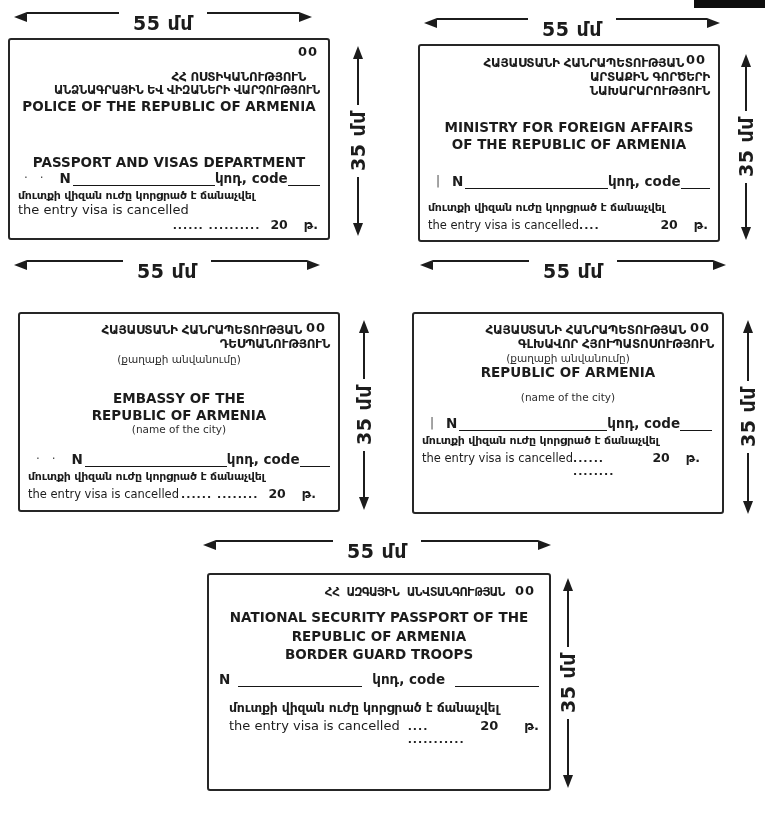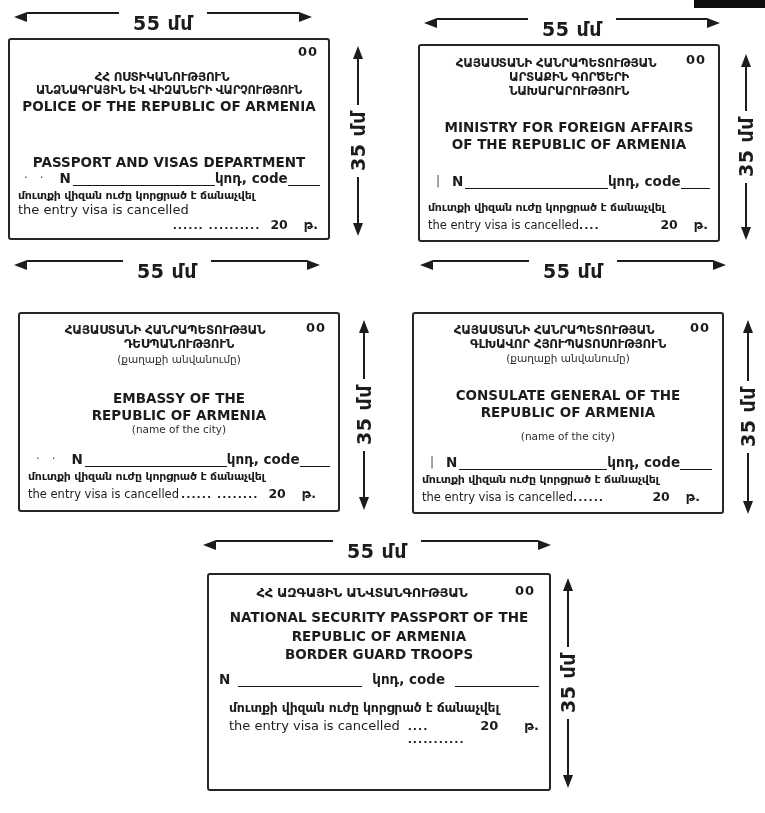--- a/index.html
+++ b/index.html
@@ -25,21 +25,21 @@
         border-bottom:13px solid #1c1c1c;}
   .av-d{width:0;height:0;border-left:5px solid transparent;border-right:5px solid transparent;
         border-top:13px solid #1c1c1c;}
   .vlabel-wrap{height:64px;width:26px;display:flex;align-items:center;justify-content:center;margin:4px 0;}
   .vlabel{transform:rotate(-90deg);font-size:19px;font-weight:bold;white-space:nowrap;letter-spacing:.5px;}
 
   
   .stamp-box{position:absolute;background:#fff;border:2px solid #262626;border-radius:3px;
              box-sizing:border-box;padding:4px 8px 6px;overflow:hidden;}
   .corner{position:absolute;top:4px;right:10px;font-size:13px;font-weight:bold;letter-spacing:1px;}
-  .hy{font-weight:bold;font-size:12px;line-height:1.18;text-align:center;white-space:nowrap;letter-spacing:-.3px;}
+  .hy{font-weight:bold;font-size:12px;line-height:1.18;text-align:right;white-space:nowrap;letter-spacing:-.3px;}
   .hy-sm{font-size:11.5px;}
   .en{font-weight:bold;font-size:13.5px;line-height:1.2;text-align:center;white-space:nowrap;}
   .small-note{font-size:10.5px;font-weight:normal;text-align:center;color:#2d2d2d;}
   .n-row{display:flex;align-items:flex-end;font-size:13.5px;font-weight:bold;white-space:nowrap;}
   .n-prefix{font-size:12px;color:#4a4a4a;font-weight:normal;align-self:center;letter-spacing:4px;margin-right:12px;}
   .n-lab{margin-right:2px;}
   .uline{display:inline-block;border-bottom:1.6px solid #161616;height:13px;}
   .cancel-hy{font-size:11px;font-weight:bold;white-space:nowrap;letter-spacing:-.2px;}
   .cancel-en{font-size:12px;white-space:nowrap;}
   .cancel-row{display:flex;justify-content:space-between;align-items:baseline;}
@@ -188,21 +188,20 @@
       <span class="seg"></span>
       <span class="dim-label">55 մմ</span>
       <span class="seg"></span>
       <span class="ah-r"></span>
     </div>
     <div class="stamp-box" style="left:412px;top:312px;width:312px;height:202px;">
       <div class="corner" style="top:6px;right:12px;">00</div>
       <div class="hy" style="margin-top:5px;padding-right:28px;">ՀԱՅԱՍՏԱՆԻ ՀԱՆՐԱՊԵՏՈՒԹՅԱՆ</div>
       <div class="hy">ԳԼԽԱՎՈՐ ՀՅՈՒՊԱՏՈՍՈՒԹՅՈՒՆ</div>
       <div class="small-note" style="margin-top:1px;">(քաղաքի  անվանումը)</div>
-      <div class="en" style="margin-top:23px;">CONSULATE GENERAL OF THE</div>
       <div class="en">REPUBLIC OF ARMENIA</div>
       <div class="small-note" style="margin-top:10px;">(name of the city)</div>
       <div class="n-row" style="margin-top:12px;padding-left:8px;">
         <span class="n-prefix" style="letter-spacing:0;">|</span>
         <span class="n-lab">N</span>
         <span class="uline" style="width:148px;"></span>
         <span>կոդ, code</span>
         <span class="uline" style="width:32px;"></span>
       </div>
       <div class="cancel-hy" style="margin-top:3px;">մուտքի վիզան ուժը կորցրած է ճանաչվել</div>
@@ -229,21 +228,21 @@
   <div>
     <div class="dimh" style="left:203px;top:540px;width:348px;">
       <span class="ah-l"></span>
       <span class="seg"></span>
       <span class="dim-label">55 մմ</span>
       <span class="seg"></span>
       <span class="ah-r"></span>
     </div>
     <div class="stamp-box" style="left:207px;top:573px;width:344px;height:218px;padding:6px 10px;">
       <div class="corner" style="top:8px;right:14px;">00</div>
-      <div class="hy" style="margin-top:4px;padding-right:34px;font-size:13px;">ՀՀ ԱԶԳԱՅԻՆ ԱՆՎՏԱՆԳՈՒԹՅԱՆ</div>
+      <div class="hy" style="margin-top:4px;padding-right:34px;font-size:13px;font-family:Liberation Mono, monospace;">ՀՀ ԱԶԳԱՅԻՆ ԱՆՎՏԱՆԳՈՒԹՅԱՆ</div>
       <div class="en" style="margin-top:9px;">NATIONAL SECURITY PASSPORT OF THE</div>
       <div class="en" style="margin-top:2px;">REPUBLIC OF ARMENIA</div>
       <div class="en" style="margin-top:2px;">BORDER GUARD TROOPS</div>
       <div class="n-row" style="margin-top:9px;justify-content:center;">
         <span class="n-lab" style="margin-right:8px;">N</span>
         <span class="uline" style="width:130px;margin-right:10px;"></span>
         <span>կոդ, code</span>
         <span class="uline" style="width:88px;margin-left:10px;"></span>
       </div>
       <div class="cancel-hy" style="margin-top:13px;padding-left:10px;font-size:12.5px;">մուտքի վիզան ուժը կորցրած է ճանաչվել</div>

